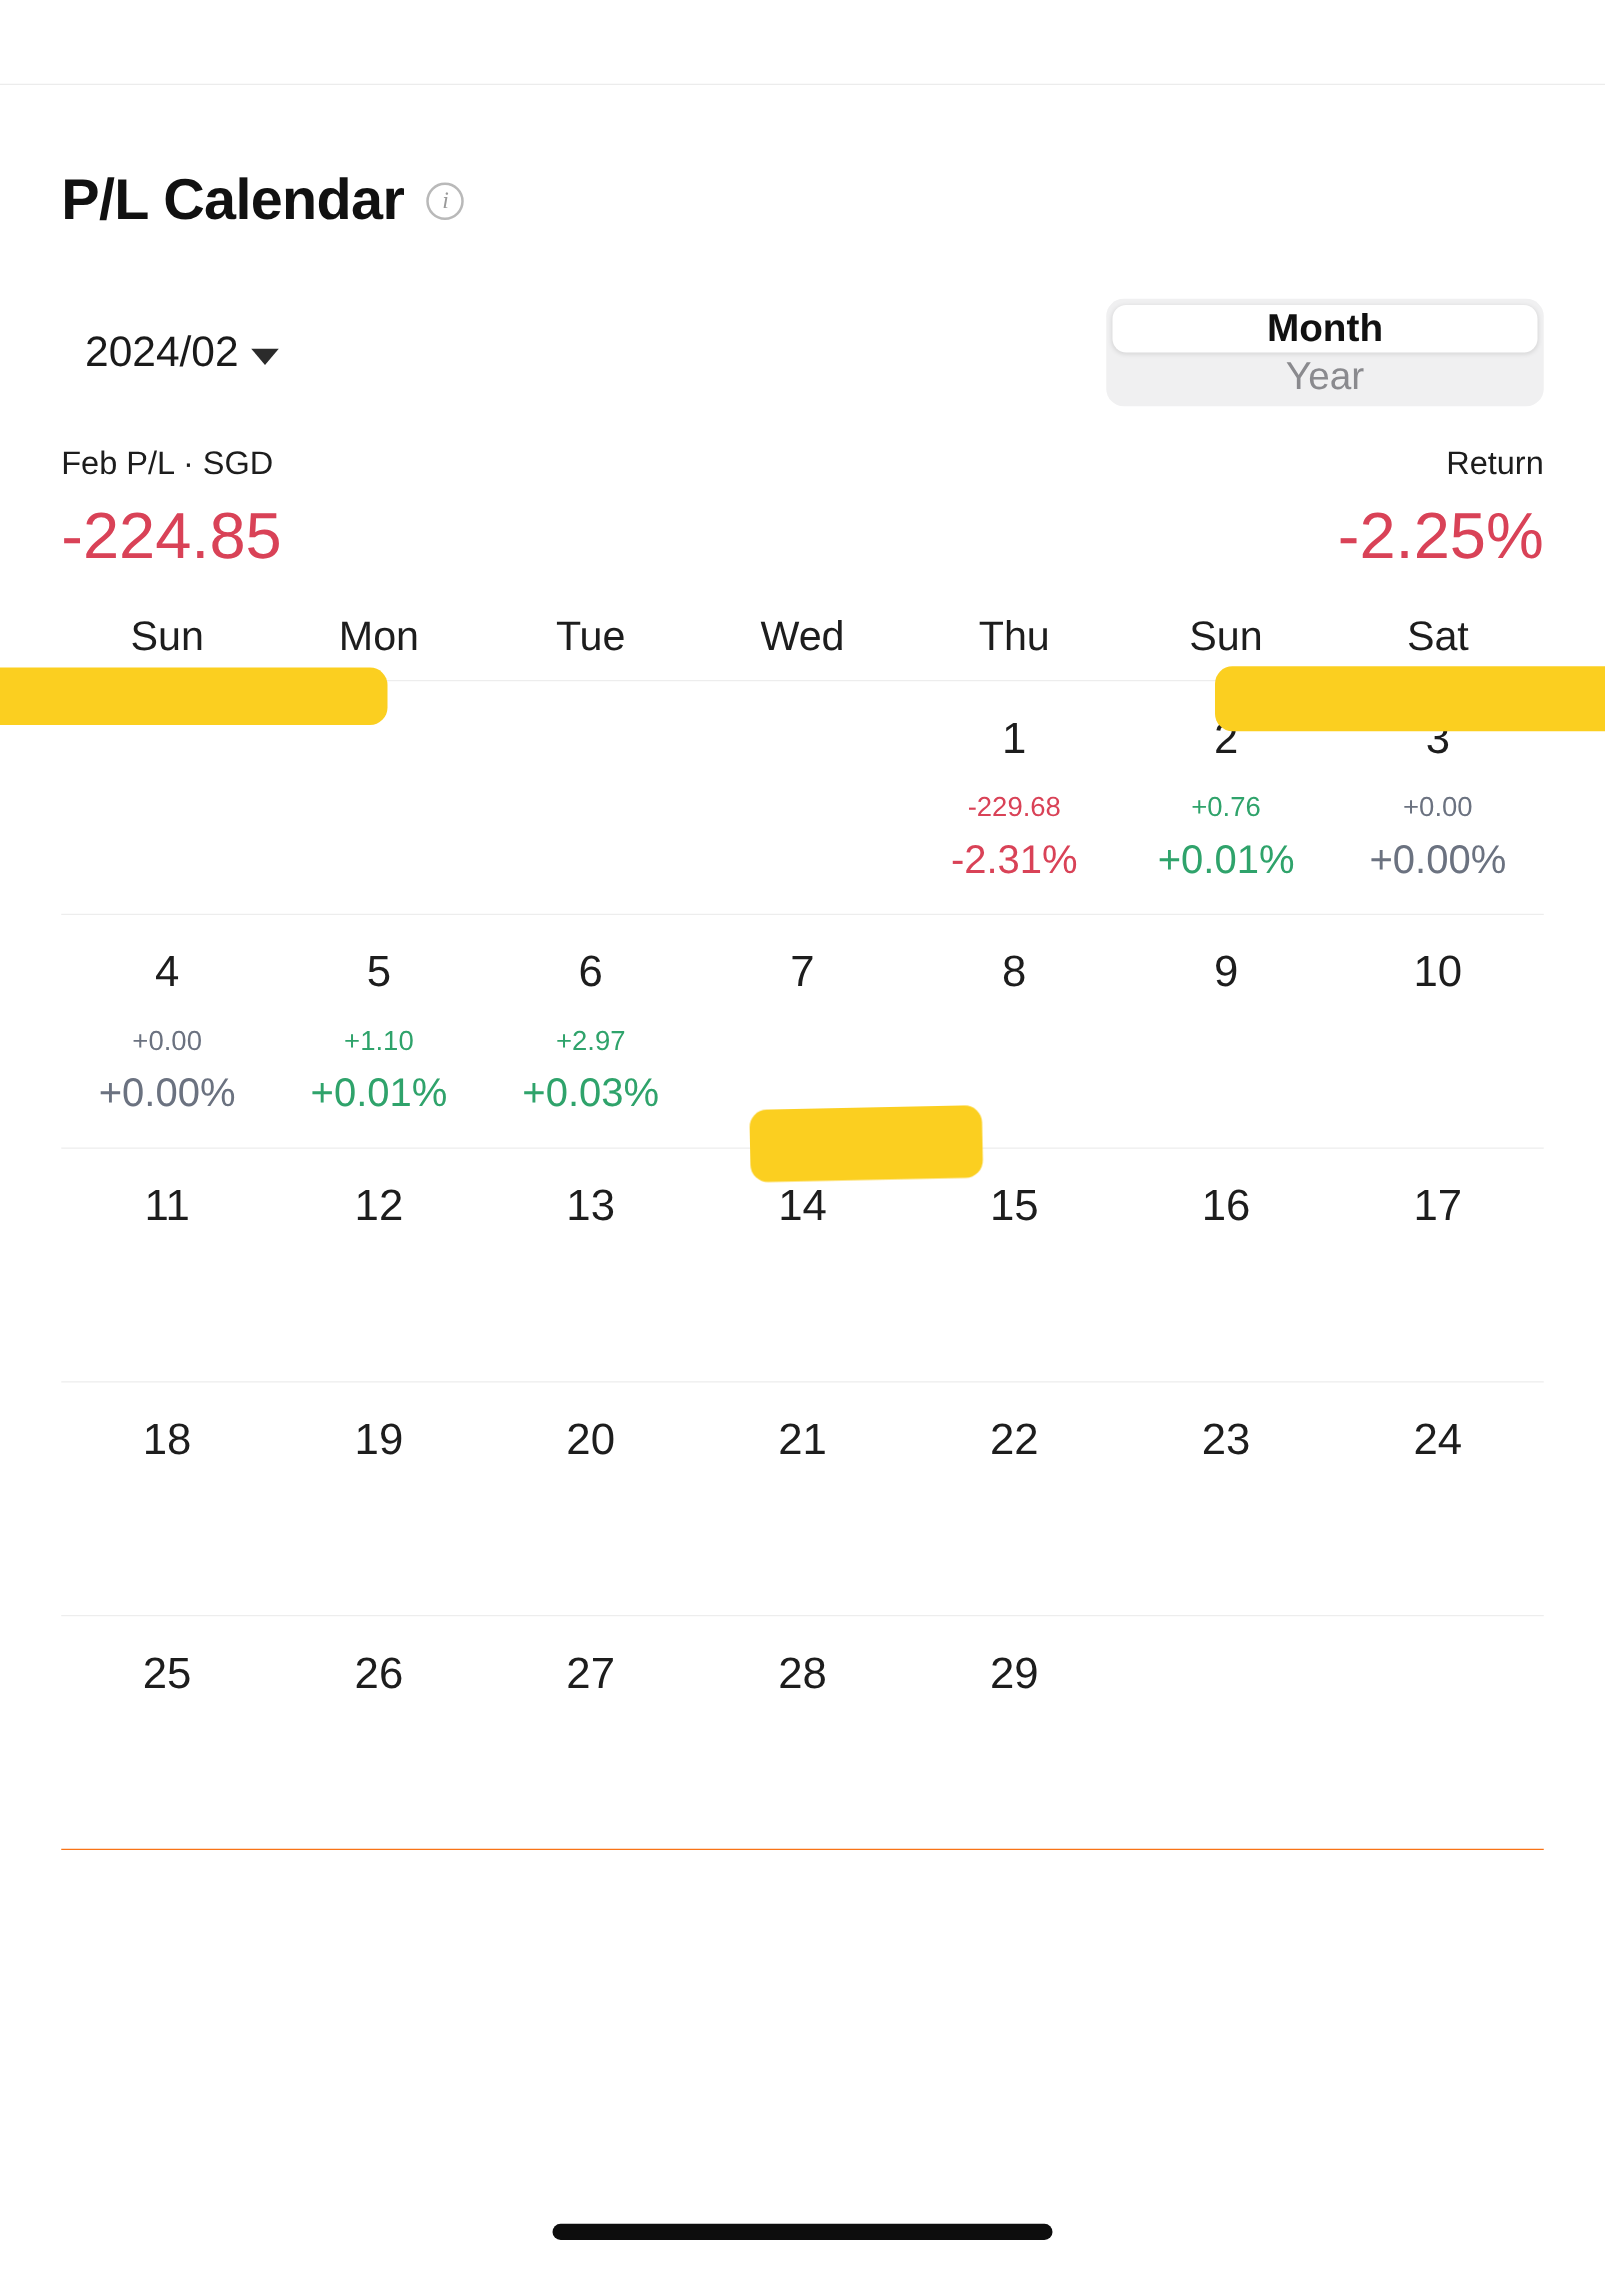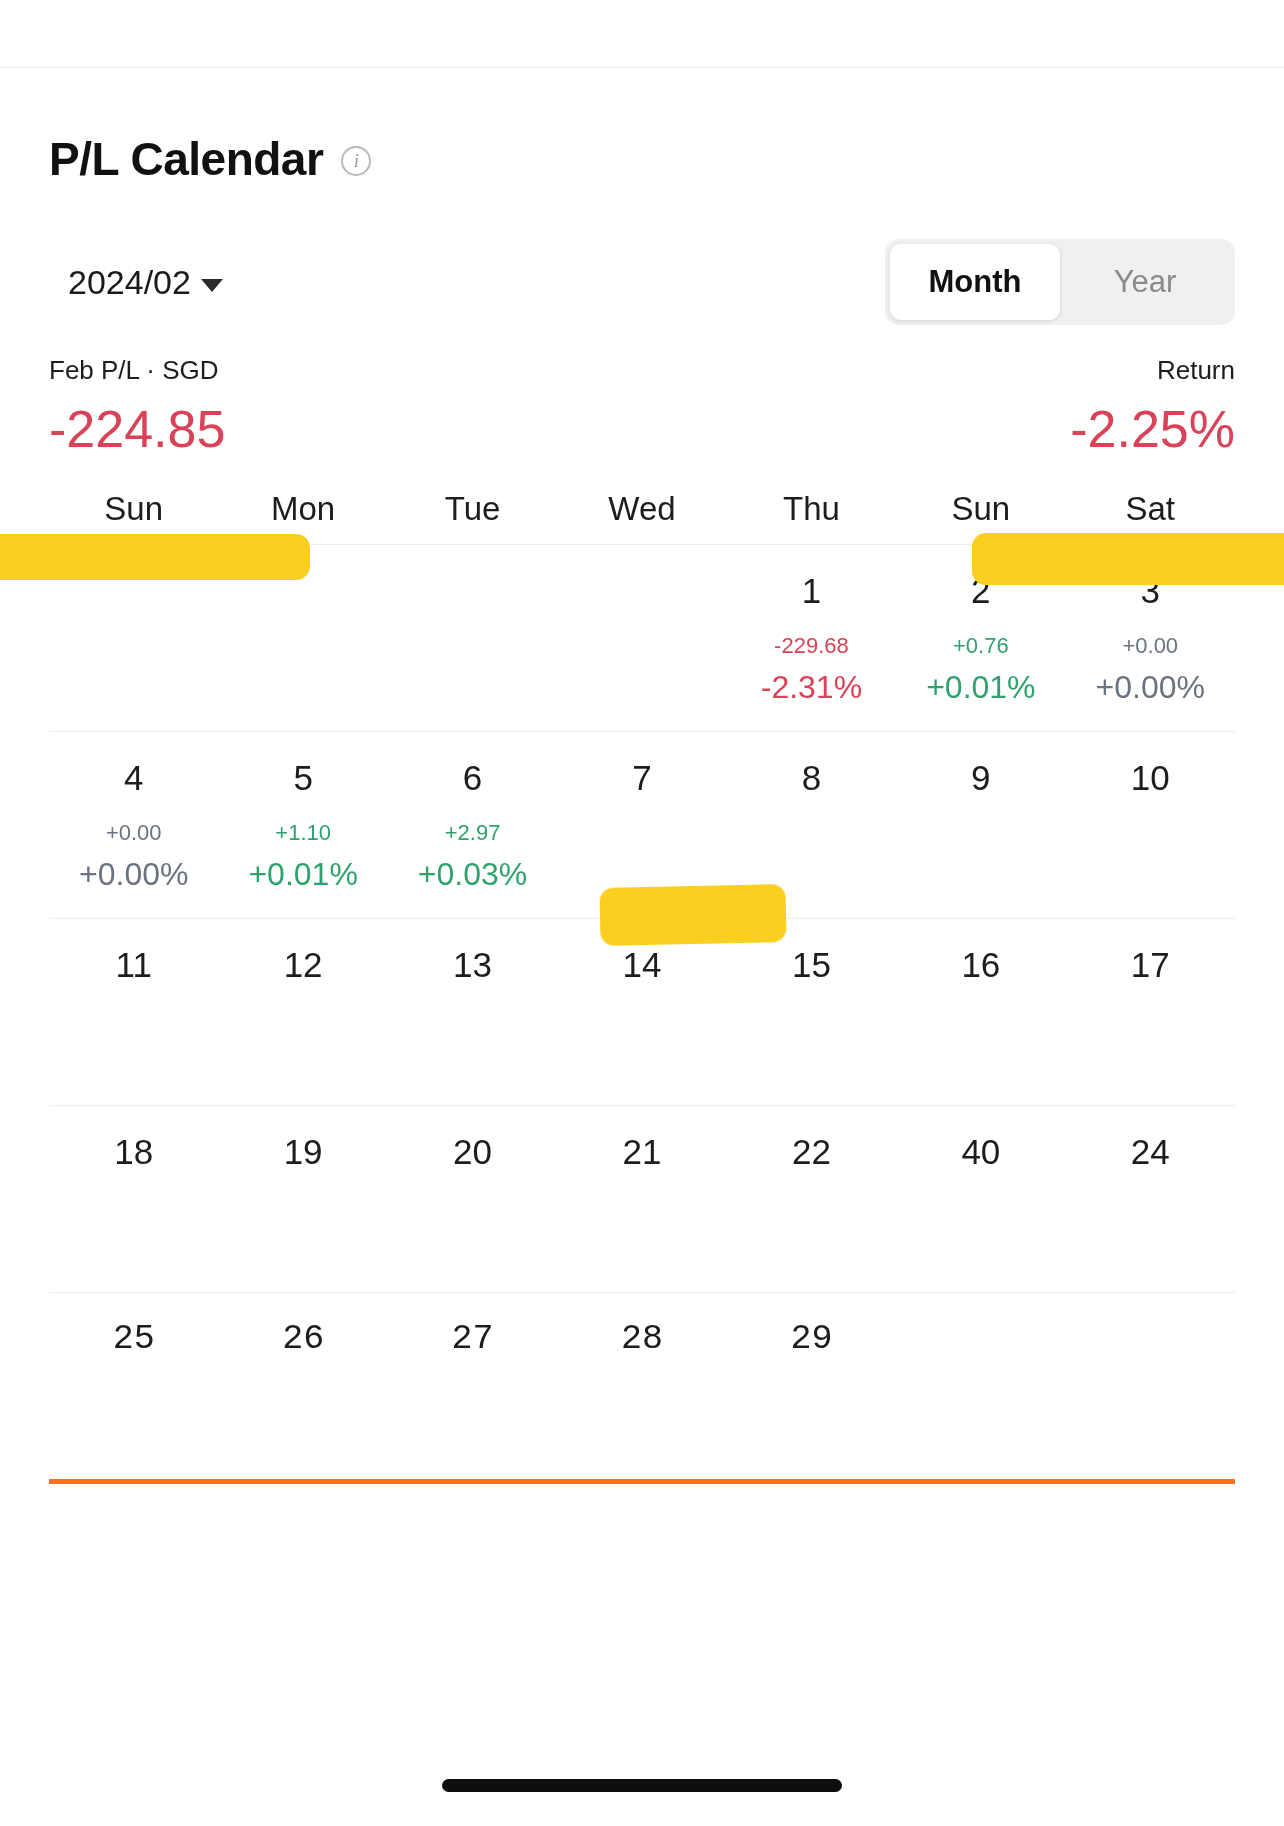--- a/index.html
+++ b/index.html
@@ -88,20 +88,21 @@
     margin-top: 6px;
   }
   .segmented {
     display: flex;
     background: #f0f0f1;
     border-radius: 14px;
     padding: 5px;
     width: 350px;
     height: 86px;
     box-sizing: border-box;
+    flex-direction: column;
   }
   .seg-btn {
     flex: 1;
     display: flex;
     align-items: center;
     justify-content: center;
     font-size: 31px;
     border-radius: 11px;
     color: #8a8a8e;
     cursor: pointer;
@@ -184,21 +185,21 @@
   }
   .day-pl {
     font-size: 22px;
     margin-top: 18px;
     line-height: 1.55;
   }
   .day-pct {
     font-size: 32px;
     line-height: 1.55;
   }
-  .week-row.last { border-bottom: 5px solid #f97316; font-family: Liberation Mono, monospace; }
+  .week-row.last { border-bottom: 1px solid #f97316; }
 
   
   .home-indicator {
     position: absolute;
     left: 50%;
     transform: translateX(-50%);
     bottom: 34px;
     width: 400px;
     height: 13px;
     border-radius: 7px;
@@ -333,21 +334,21 @@
           <div class="day-cell">
             <div class="day-num">20</div>
           </div>
           <div class="day-cell">
             <div class="day-num">21</div>
           </div>
           <div class="day-cell">
             <div class="day-num">22</div>
           </div>
           <div class="day-cell">
-            <div class="day-num">40</div>
+            <div class="day-num">23</div>
           </div>
           <div class="day-cell">
             <div class="day-num">24</div>
           </div>
         </div>
         <div class="week-row last">
           <div class="day-cell">
             <div class="day-num">25</div>
           </div>
           <div class="day-cell">

